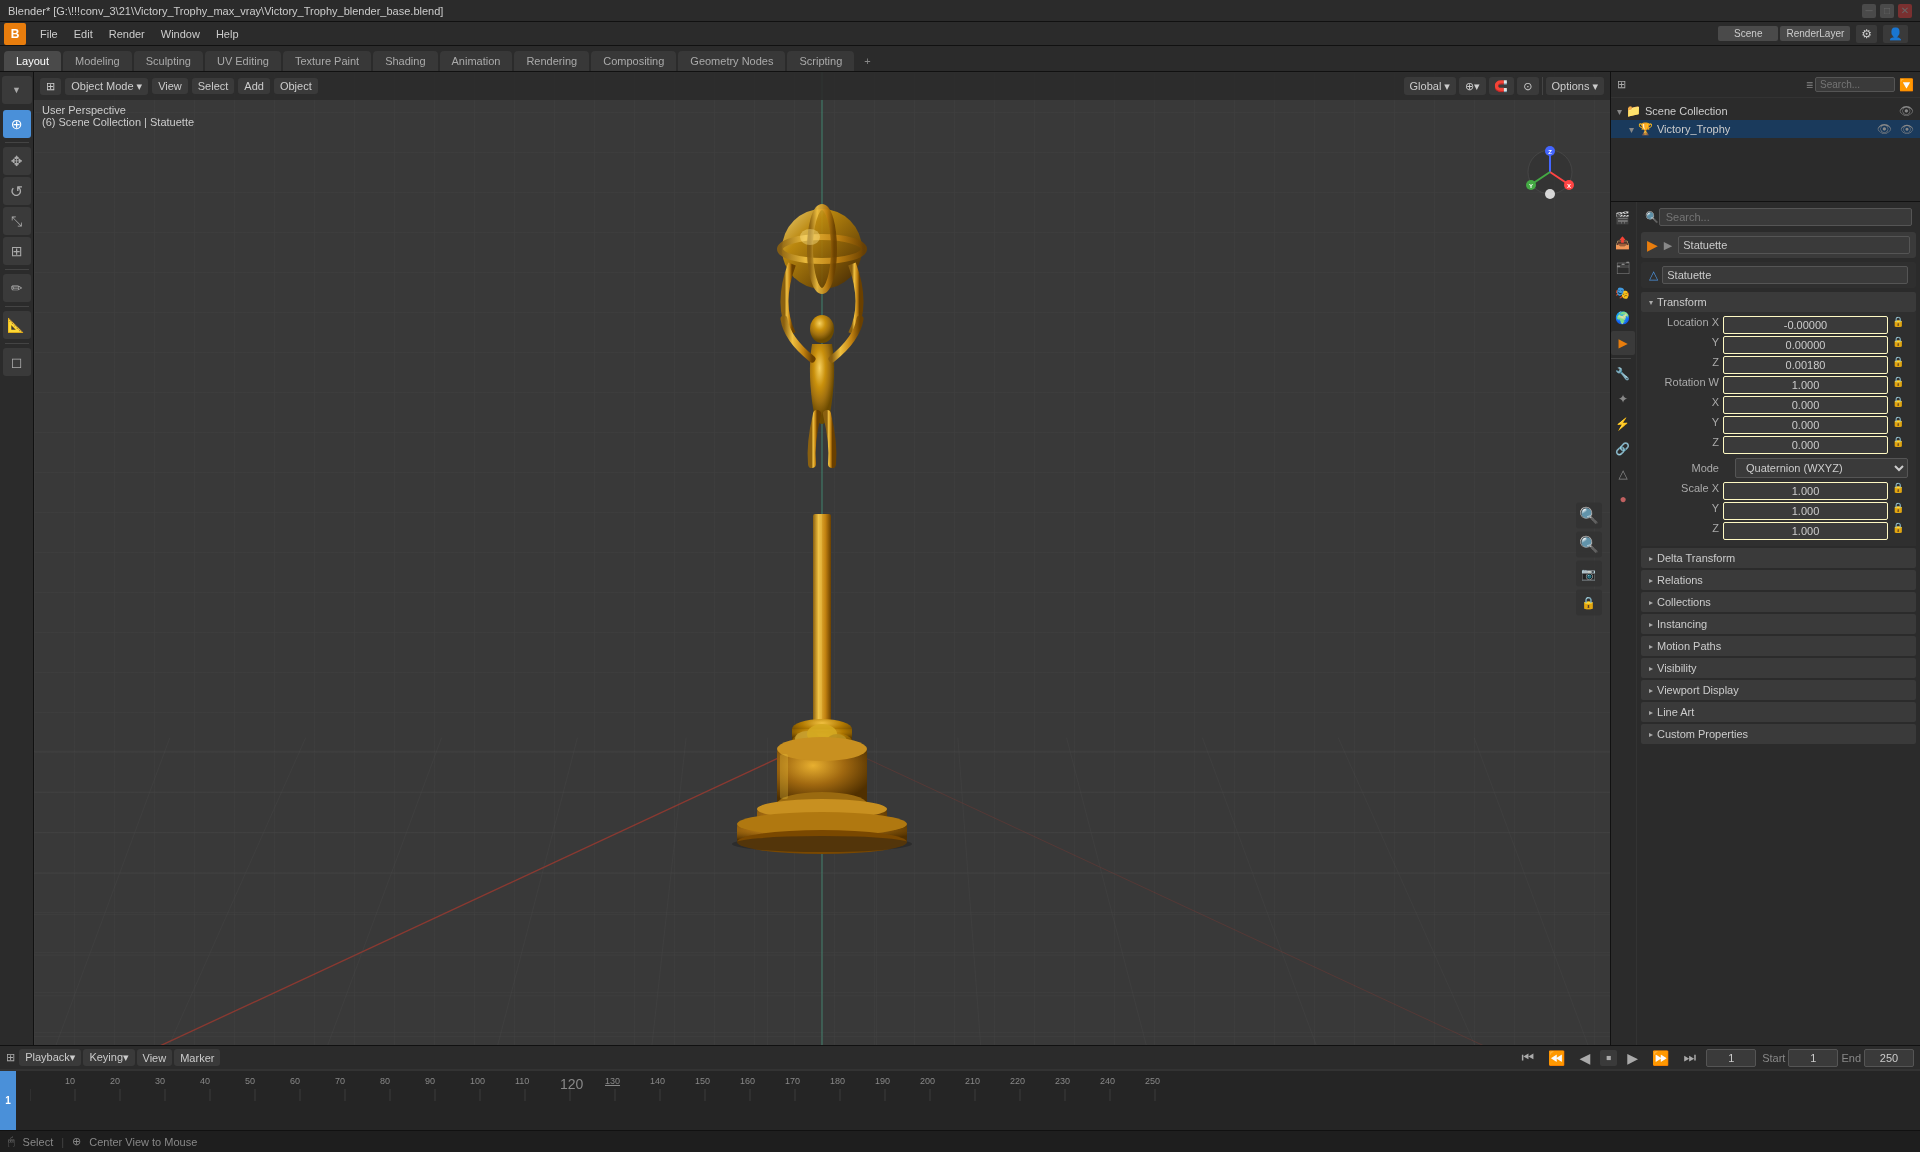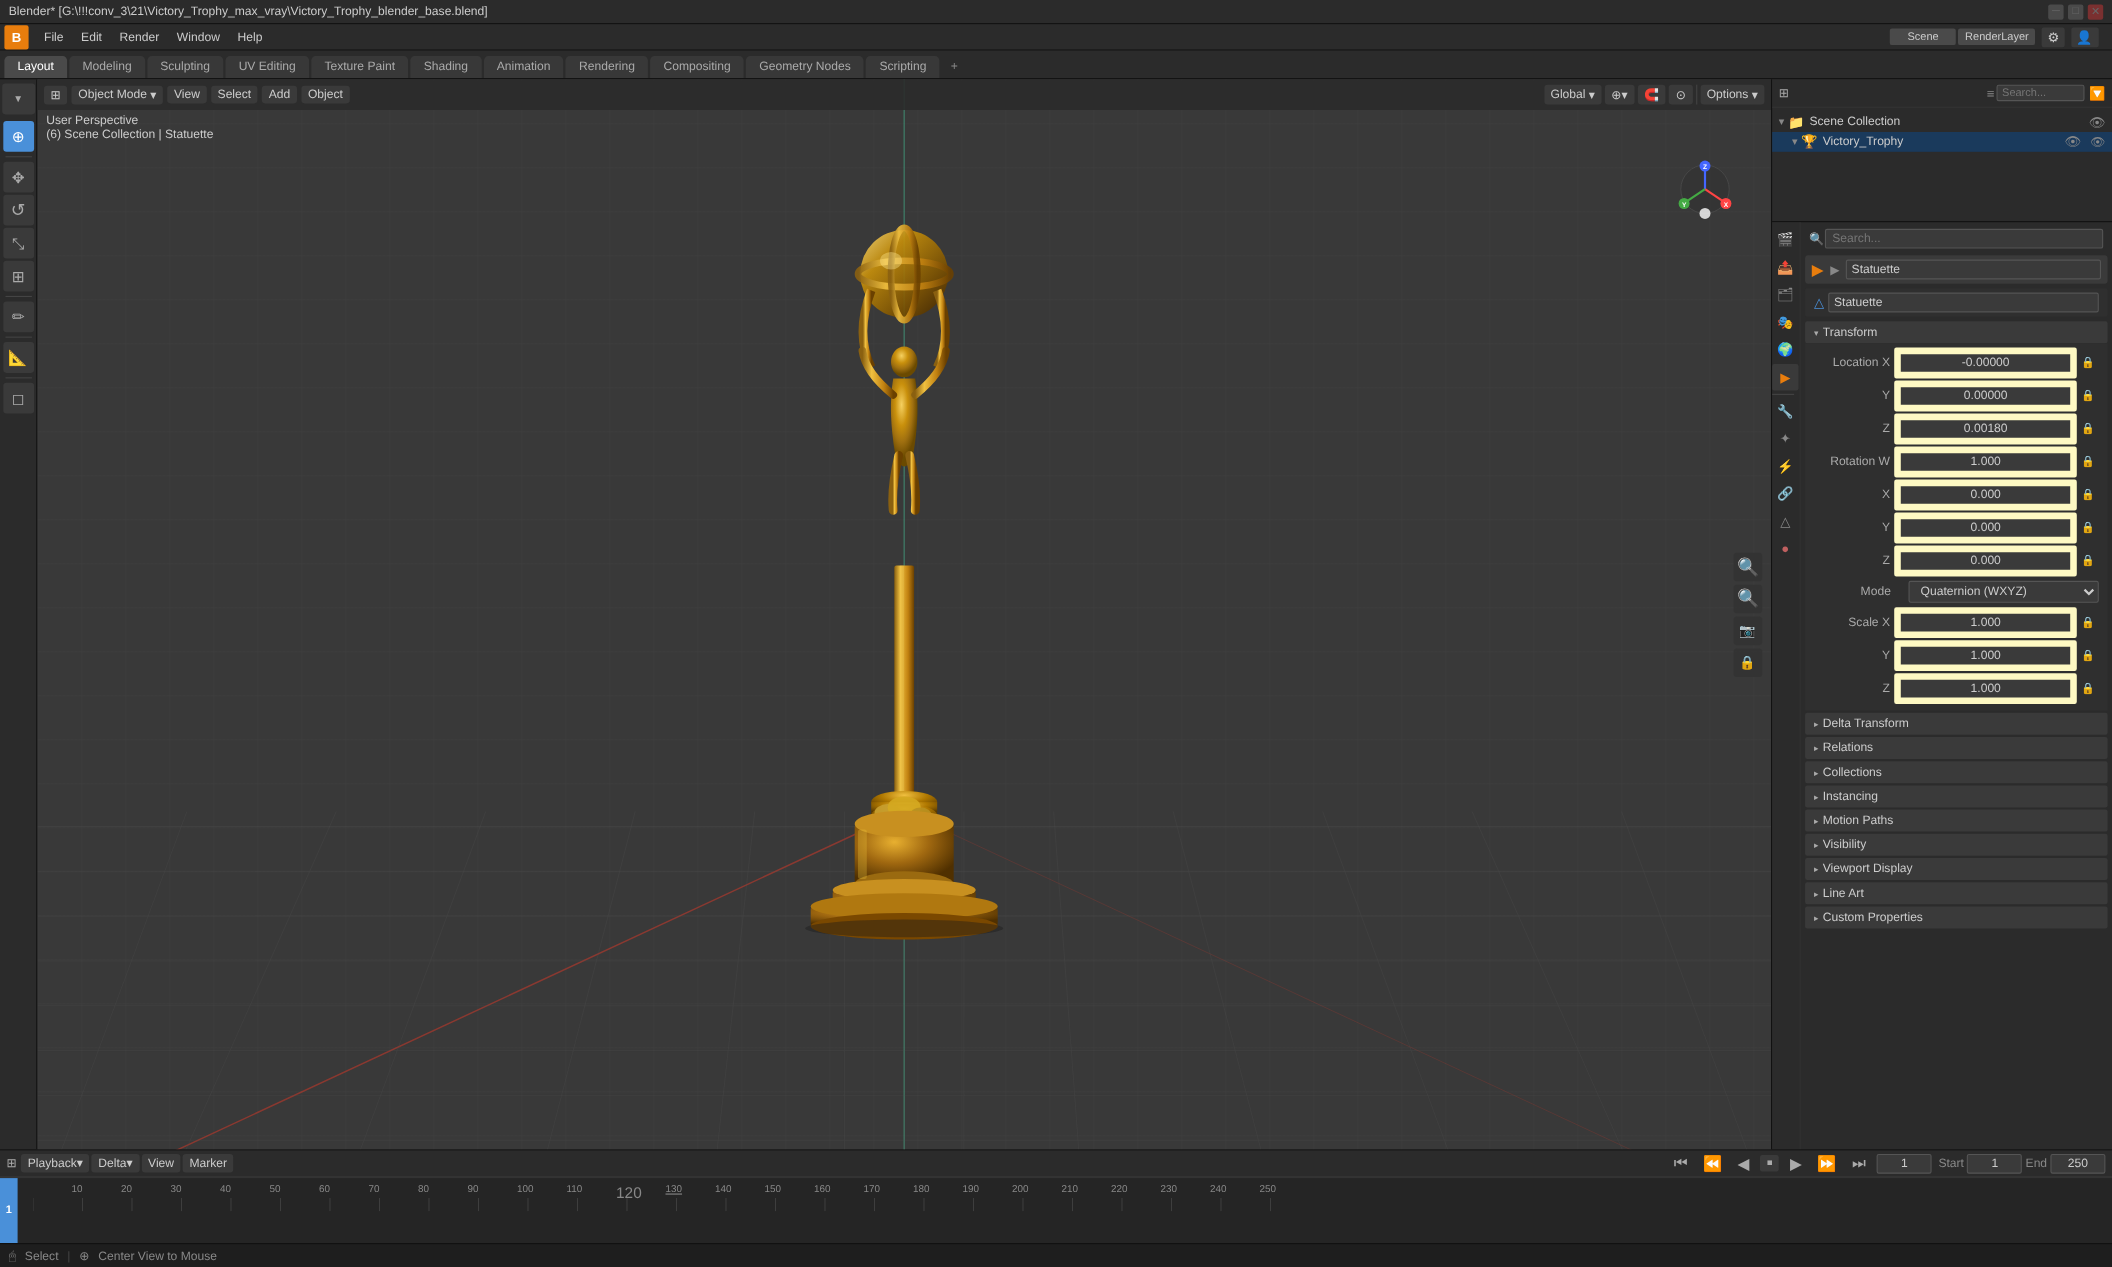--- a/index.html
+++ b/index.html
@@ -297,34 +297,34 @@
     }
     .prop-section-triangle { font-size: 8px; color: #aaa; }
     .prop-section-body {
       background: #2f2f2f;
       padding: 4px 8px;
     }
 
     
     .transform-row {
       display: flex;
-      align-items: center;
+      align-items: flex-start;
       margin-bottom: 2px;
       gap: 4px;
     }
     .transform-label {
       color: #aaa;
       width: 70px;
       text-align: right;
       font-size: 11px;
     }
     .transform-value {
       flex: 1;
       background: #3a3a3a;
-      border: 6px solid #fef9c3;
+      border: 1px solid #fef9c3;
       border-radius: 2px;
       padding: 2px 6px;
       color: #ccc;
       font-size: 11px;
       text-align: center;
     }
     .transform-lock {
       width: 16px;
       color: #666;
       font-size: 10px;
@@ -928,21 +928,21 @@
   </div>
 
 </div>
 
 <div id="timeline">
 
   <div id="timeline-header">
     <button style="background:none; border:none; color:#aaa; cursor:pointer; font-size:11px;">⊞</button>
     <div style="display:flex; gap:2px;">
       <div class="vp-header-btn">Playback▾</div>
-      <div class="vp-header-btn">Delta▾</div>
+      <div class="vp-header-btn">Keying▾</div>
       <div class="vp-header-btn">View</div>
       <div class="vp-header-btn">Marker</div>
     </div>
     <div style="flex:1;"></div>
 
     <div style="display:flex; align-items:center; gap:6px;">
 
       <button class="timeline-ctrl-btn">⏮</button>
       <button class="timeline-ctrl-btn">⏪</button>
       <button class="timeline-ctrl-btn">◀</button>

